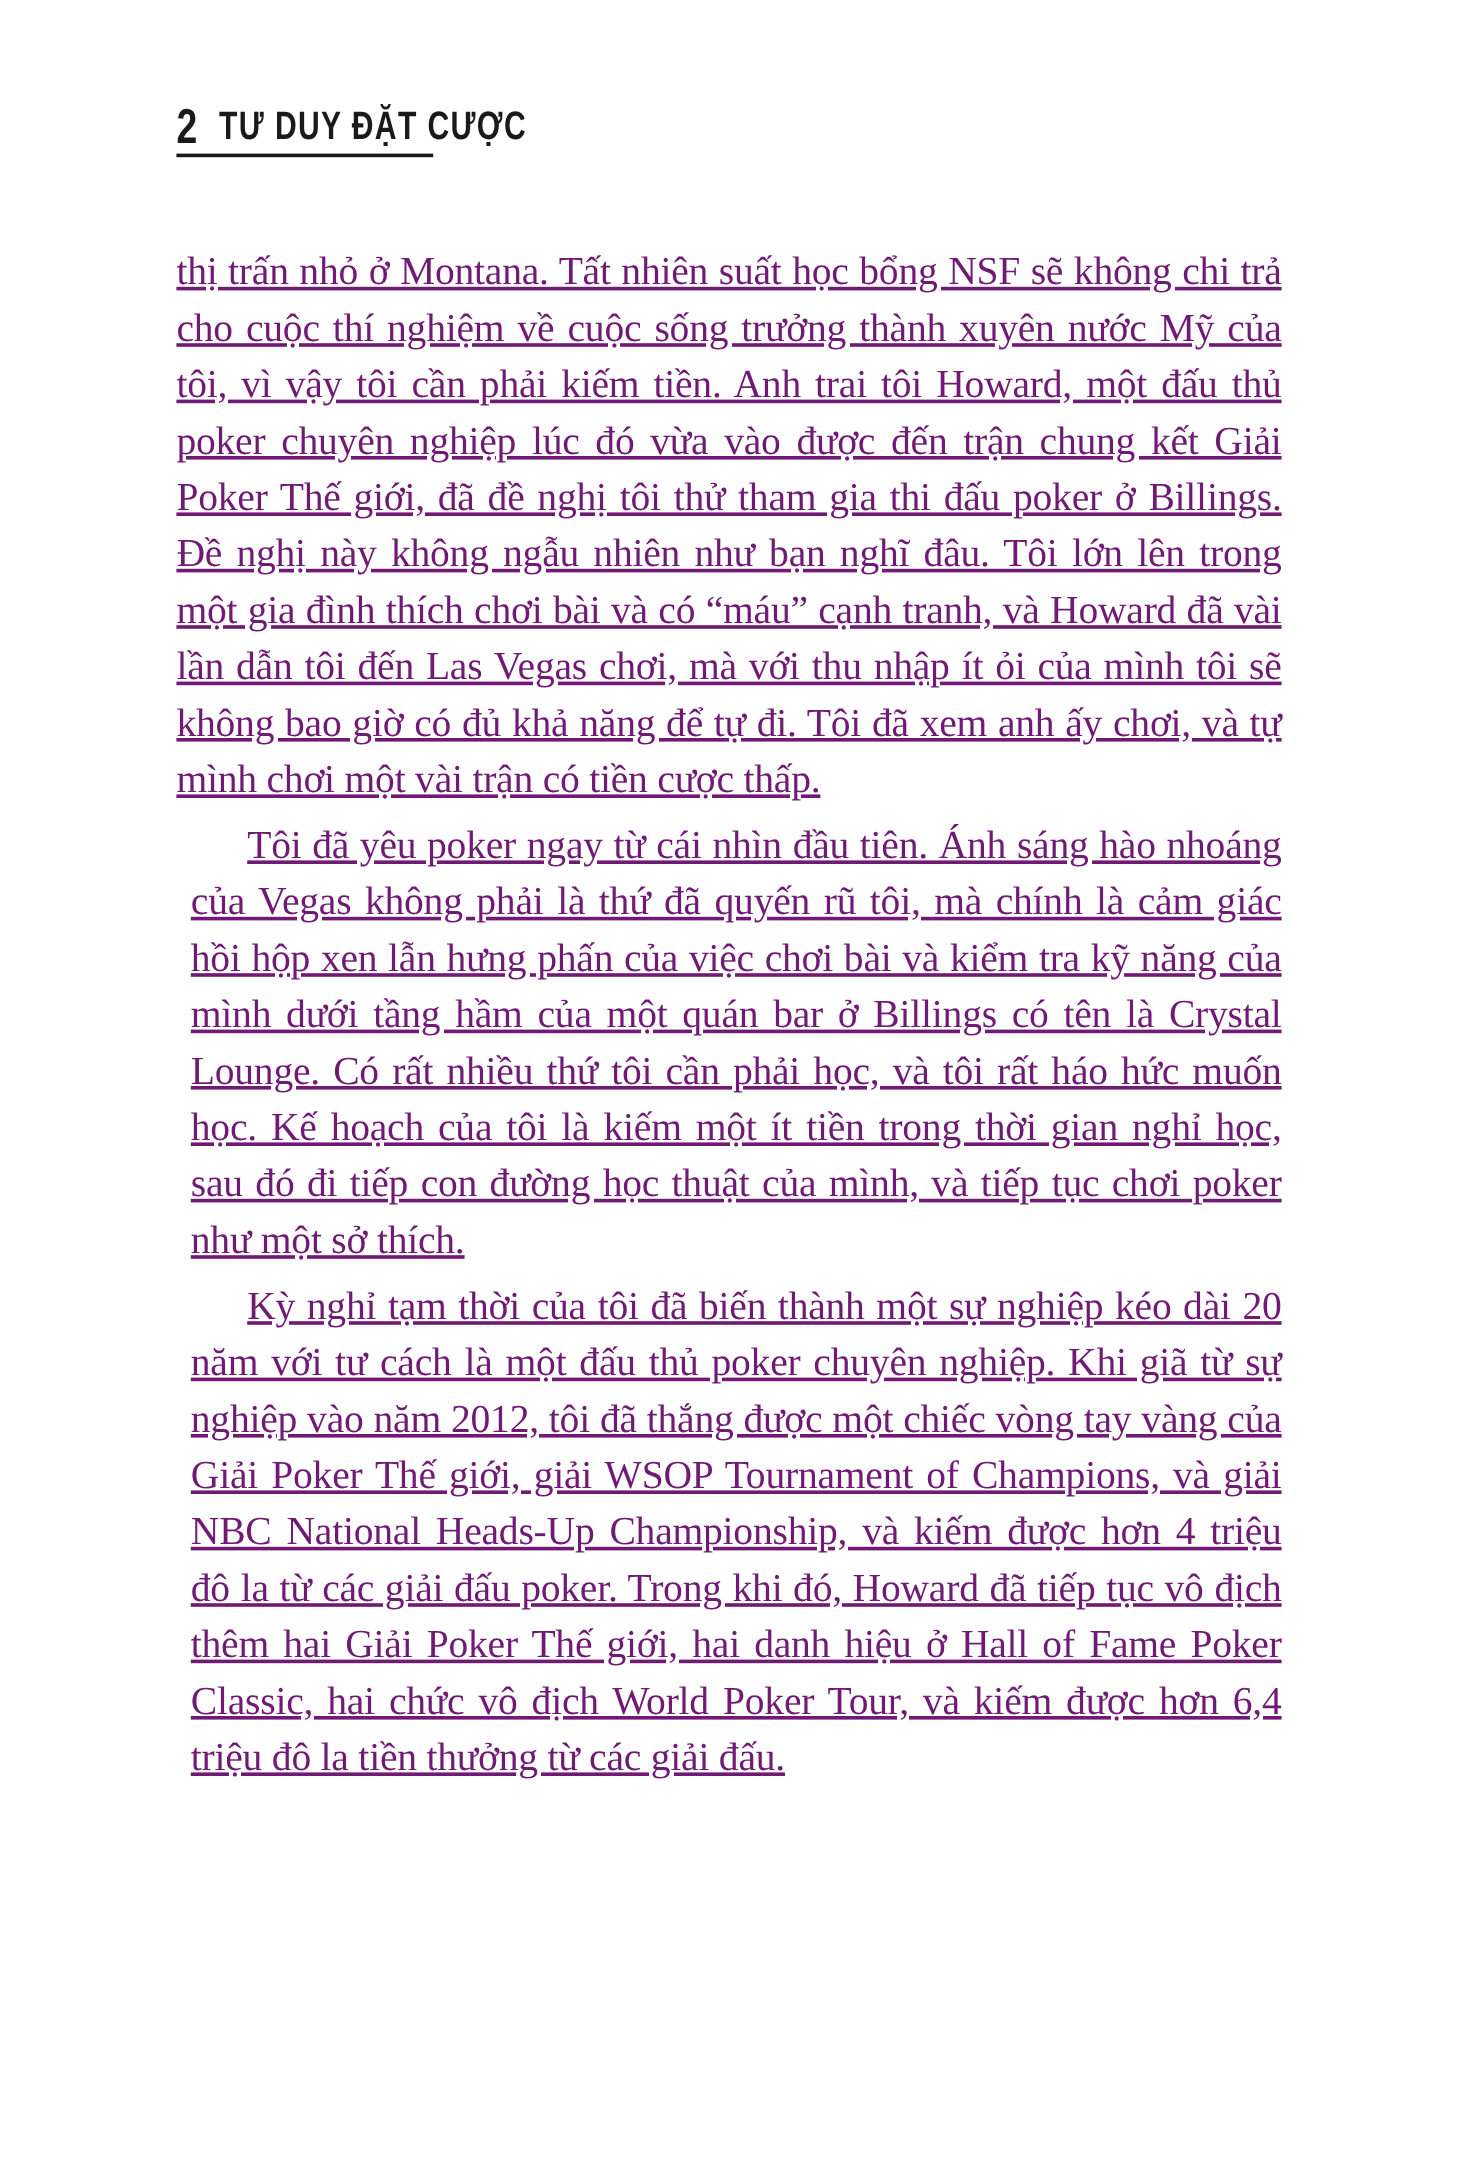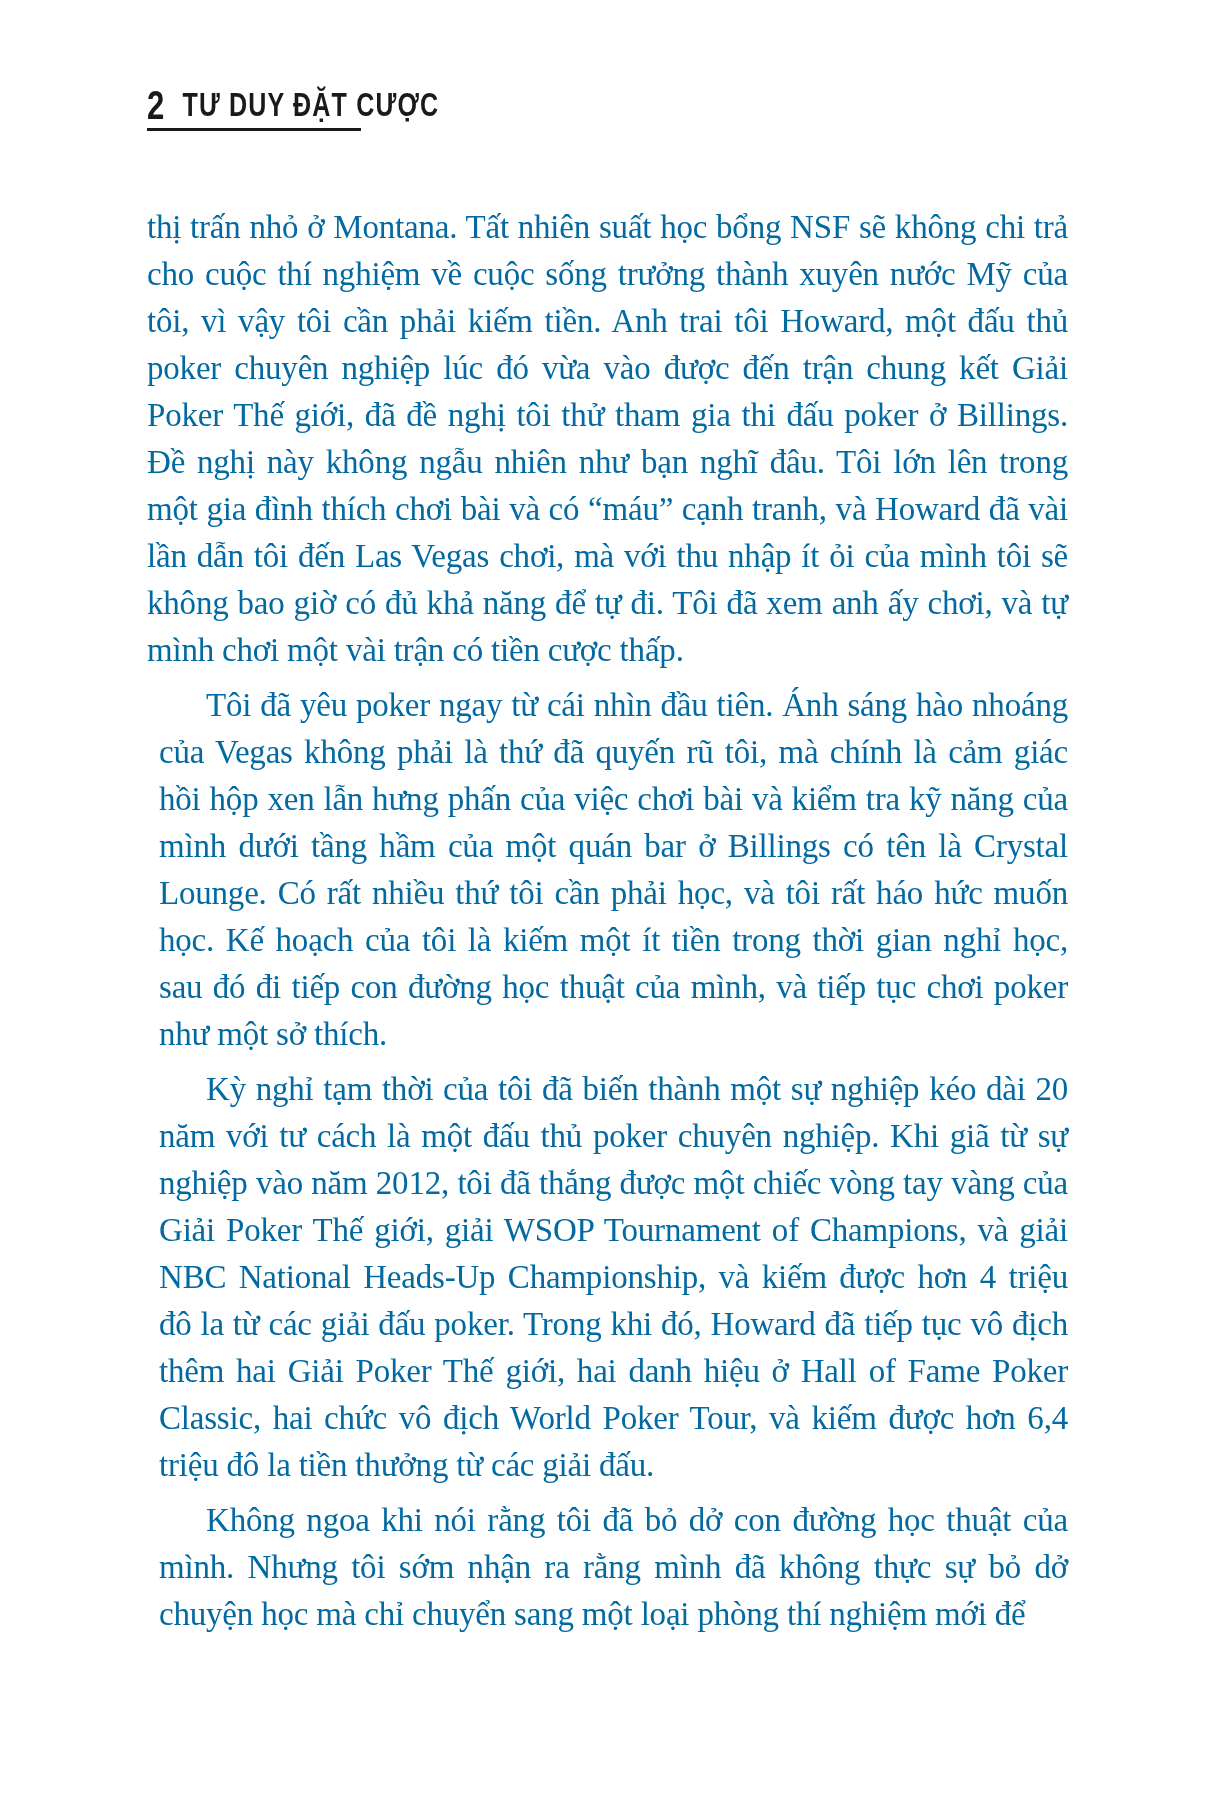--- a/index.html
+++ b/index.html
@@ -53,37 +53,37 @@
 
   
   .page-body {
     position: absolute;
     left: 147px;
     top: 204px;
     width: 921px;
     font-family: "Liberation Serif", "DejaVu Serif", serif;
     font-size: 33px;
     line-height: 47px;
-    color: #0369a1;
+    color: #701a75;
     text-align: justify;
     letter-spacing: -0.2px;
+    text-decoration: underline;
   }
   .page-body p { margin: 0; }
   .page-body p + p { margin-top: 8px; }
   .page-body p.ind { text-indent: 47px; margin-left: 12px; }
 </style>
 </head>
 <body>
 
 <header class="hdr">
   <div class="hdr-row">
     <span class="pgnum">2</span>
     <span class="vbar"></span>
     <span class="ttl">TƯ DUY ĐẶT CƯỢC</span>
   </div>
 </header>
 
 <main class="page-body">
   <p>thị trấn nhỏ ở Montana. Tất nhiên suất học bổng NSF sẽ không chi trả cho cuộc thí nghiệm về cuộc sống trưởng thành xuyên nước Mỹ của tôi, vì vậy tôi cần phải kiếm tiền. Anh trai tôi Howard, một đấu thủ poker chuyên nghiệp lúc đó vừa vào được đến trận chung kết Giải Poker Thế giới, đã đề nghị tôi thử tham gia thi đấu poker ở Billings. Đề nghị này không ngẫu nhiên như bạn nghĩ đâu. Tôi lớn lên trong một gia đình thích chơi bài và có “máu” cạnh tranh, và Howard đã vài lần dẫn tôi đến Las Vegas chơi, mà với thu nhập ít ỏi của mình tôi sẽ không bao giờ có đủ khả năng để tự đi. Tôi đã xem anh ấy chơi, và tự mình chơi một vài trận có tiền cược thấp.</p>
   <p class="ind">Tôi đã yêu poker ngay từ cái nhìn đầu tiên. Ánh sáng hào nhoáng của Vegas không phải là thứ đã quyến rũ tôi, mà chính là cảm giác hồi hộp xen lẫn hưng phấn của việc chơi bài và kiểm tra kỹ năng của mình dưới tầng hầm của một quán bar ở Billings có tên là Crystal Lounge. Có rất nhiều thứ tôi cần phải học, và tôi rất háo hức muốn học. Kế hoạch của tôi là kiếm một ít tiền trong thời gian nghỉ học, sau đó đi tiếp con đường học thuật của mình, và tiếp tục chơi poker như một sở thích.</p>
   <p class="ind">Kỳ nghỉ tạm thời của tôi đã biến thành một sự nghiệp kéo dài 20 năm với tư cách là một đấu thủ poker chuyên nghiệp. Khi giã từ sự nghiệp vào năm 2012, tôi đã thắng được một chiếc vòng tay vàng của Giải Poker Thế giới, giải WSOP Tournament of Champions, và giải NBC National Heads-Up Championship, và kiếm được hơn 4 triệu đô la từ các giải đấu poker. Trong khi đó, Howard đã tiếp tục vô địch thêm hai Giải Poker Thế giới, hai danh hiệu ở Hall of Fame Poker Classic, hai chức vô địch World Poker Tour, và kiếm được hơn 6,4 triệu đô la tiền thưởng từ các giải đấu.</p>
-  <p class="ind">Không ngoa khi nói rằng tôi đã bỏ dở con đường học thuật của mình. Nhưng tôi sớm nhận ra rằng mình đã không thực sự bỏ dở chuyện học mà chỉ chuyển sang một loại phòng thí nghiệm mới để</p>
 </main>
 
 </body></html>

